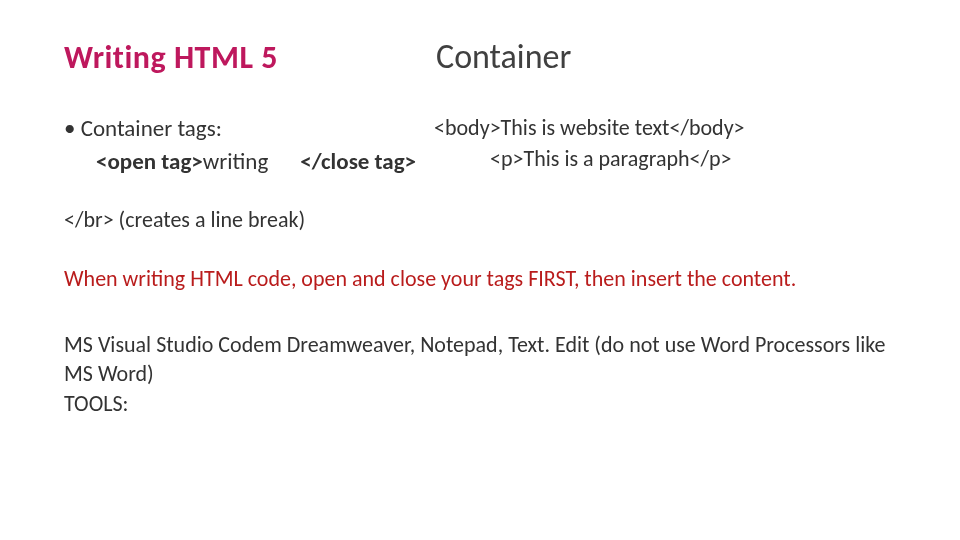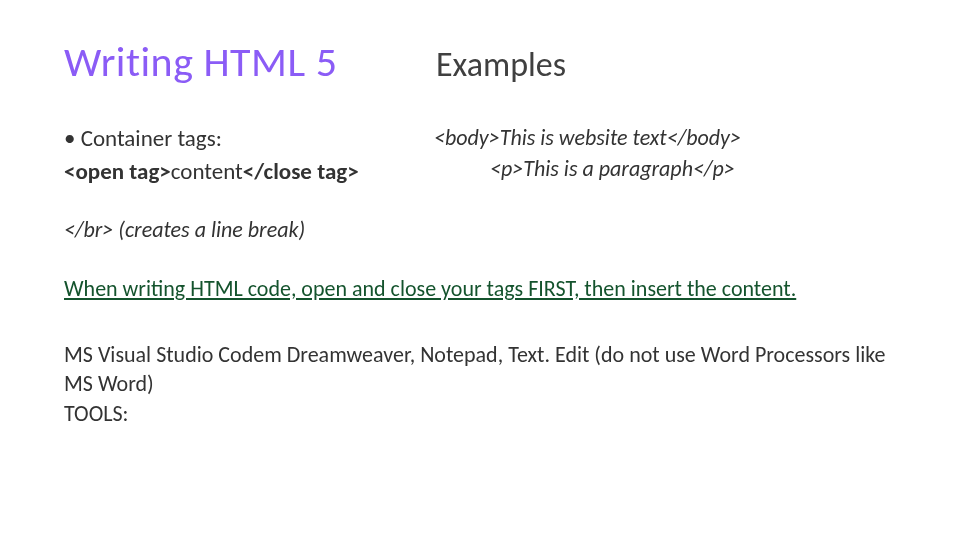--- a/index.html
+++ b/index.html
@@ -17,23 +17,23 @@
     padding: 36px 56px 36px 64px;
     width: 100%;
     height: 100%;
   }
   .title-row {
     display: flex;
     align-items: baseline;
     margin-bottom: 36px;
   }
   .title-left {
-    font-size: 42px;
-    font-weight: 400;
-    color: #8b5cf6;
+    font-size: 32px;
+    font-weight: 700;
+    color: #be185d;
     flex: 0 0 360px;
     letter-spacing: 0.5px;
   }
   .title-right {
     font-size: 34px;
     font-weight: 400;
     color: #404040;
     margin-left: 12px;
   }
   .two-col {
@@ -45,54 +45,52 @@
     flex: 0 0 370px;
     font-size: 23px;
     line-height: 1.35;
     color: #333;
   }
   .col-right {
     flex: 1;
     font-size: 22px;
     line-height: 1.4;
     color: #333;
-    font-style: italic;
   }
   .bullet-line { margin-bottom: 2px; }
-  .tag { font-weight: 700; color: #333; }
+  .tag { font-weight: 700; color: #333; margin-left: 32px; }
   .indent { padding-left: 56px; }
   .body-text {
     font-size: 22px;
     line-height: 1.35;
-    color: #14532d;
+    color: #b91c1c;
     margin-top: 8px;
-    text-decoration: underline;
   }
   .tools-block {
     font-size: 22px;
     line-height: 1.35;
     color: #333;
     margin-top: 36px;
   }
 </style>
 </head>
 <body>
 
 <div class="slide">
 
   <div class="title-row">
     <div class="title-left">Writing HTML 5</div>
-    <div class="title-right">Examples</div>
+    <div class="title-right">Container</div>
   </div>
 
   <div class="two-col">
     <div class="col-left">
       <div class="bullet-line">• Container tags:</div>
       <div>
-        <span class="tag">&lt;open tag&gt;</span><span>content</span><span class="tag">&lt;/close tag&gt;</span>
+        <span class="tag">&lt;open tag&gt;</span><span>writing</span><span class="tag">&lt;/close tag&gt;</span>
       </div>
     </div>
     <div class="col-right">
       <div>&lt;body&gt;This is website text&lt;/body&gt;</div>
       <div class="indent">&lt;p&gt;This is a paragraph&lt;/p&gt;</div>
     </div>
   </div>
 
   <div class="two-col">
     <div class="col-right">

